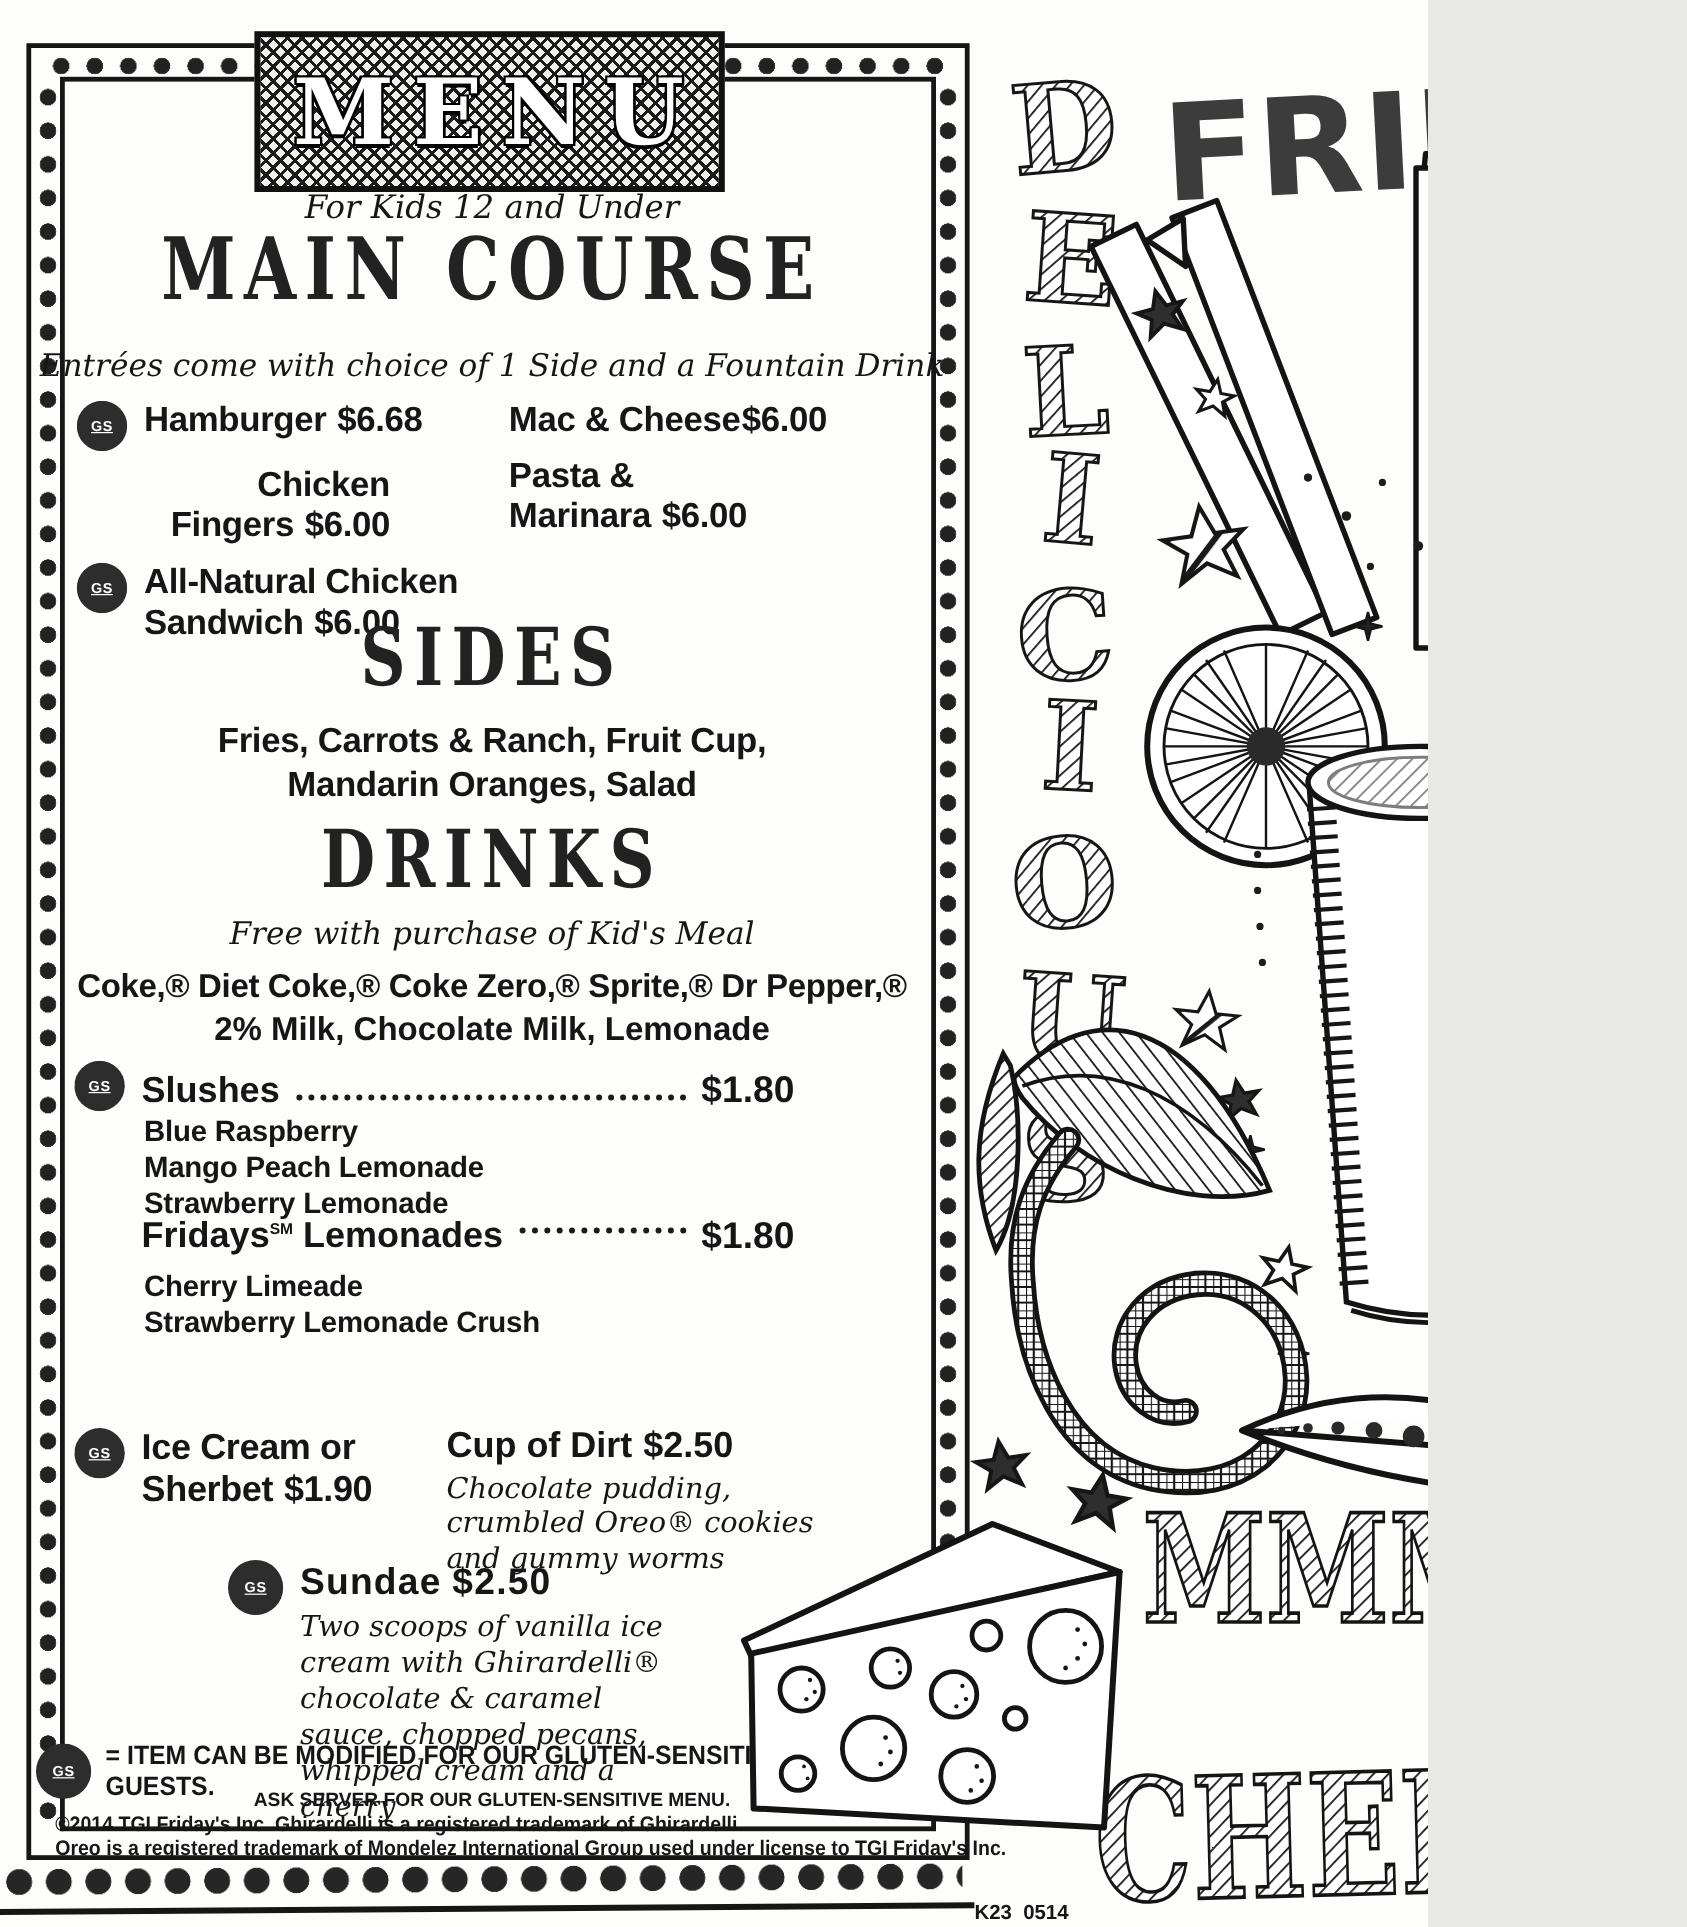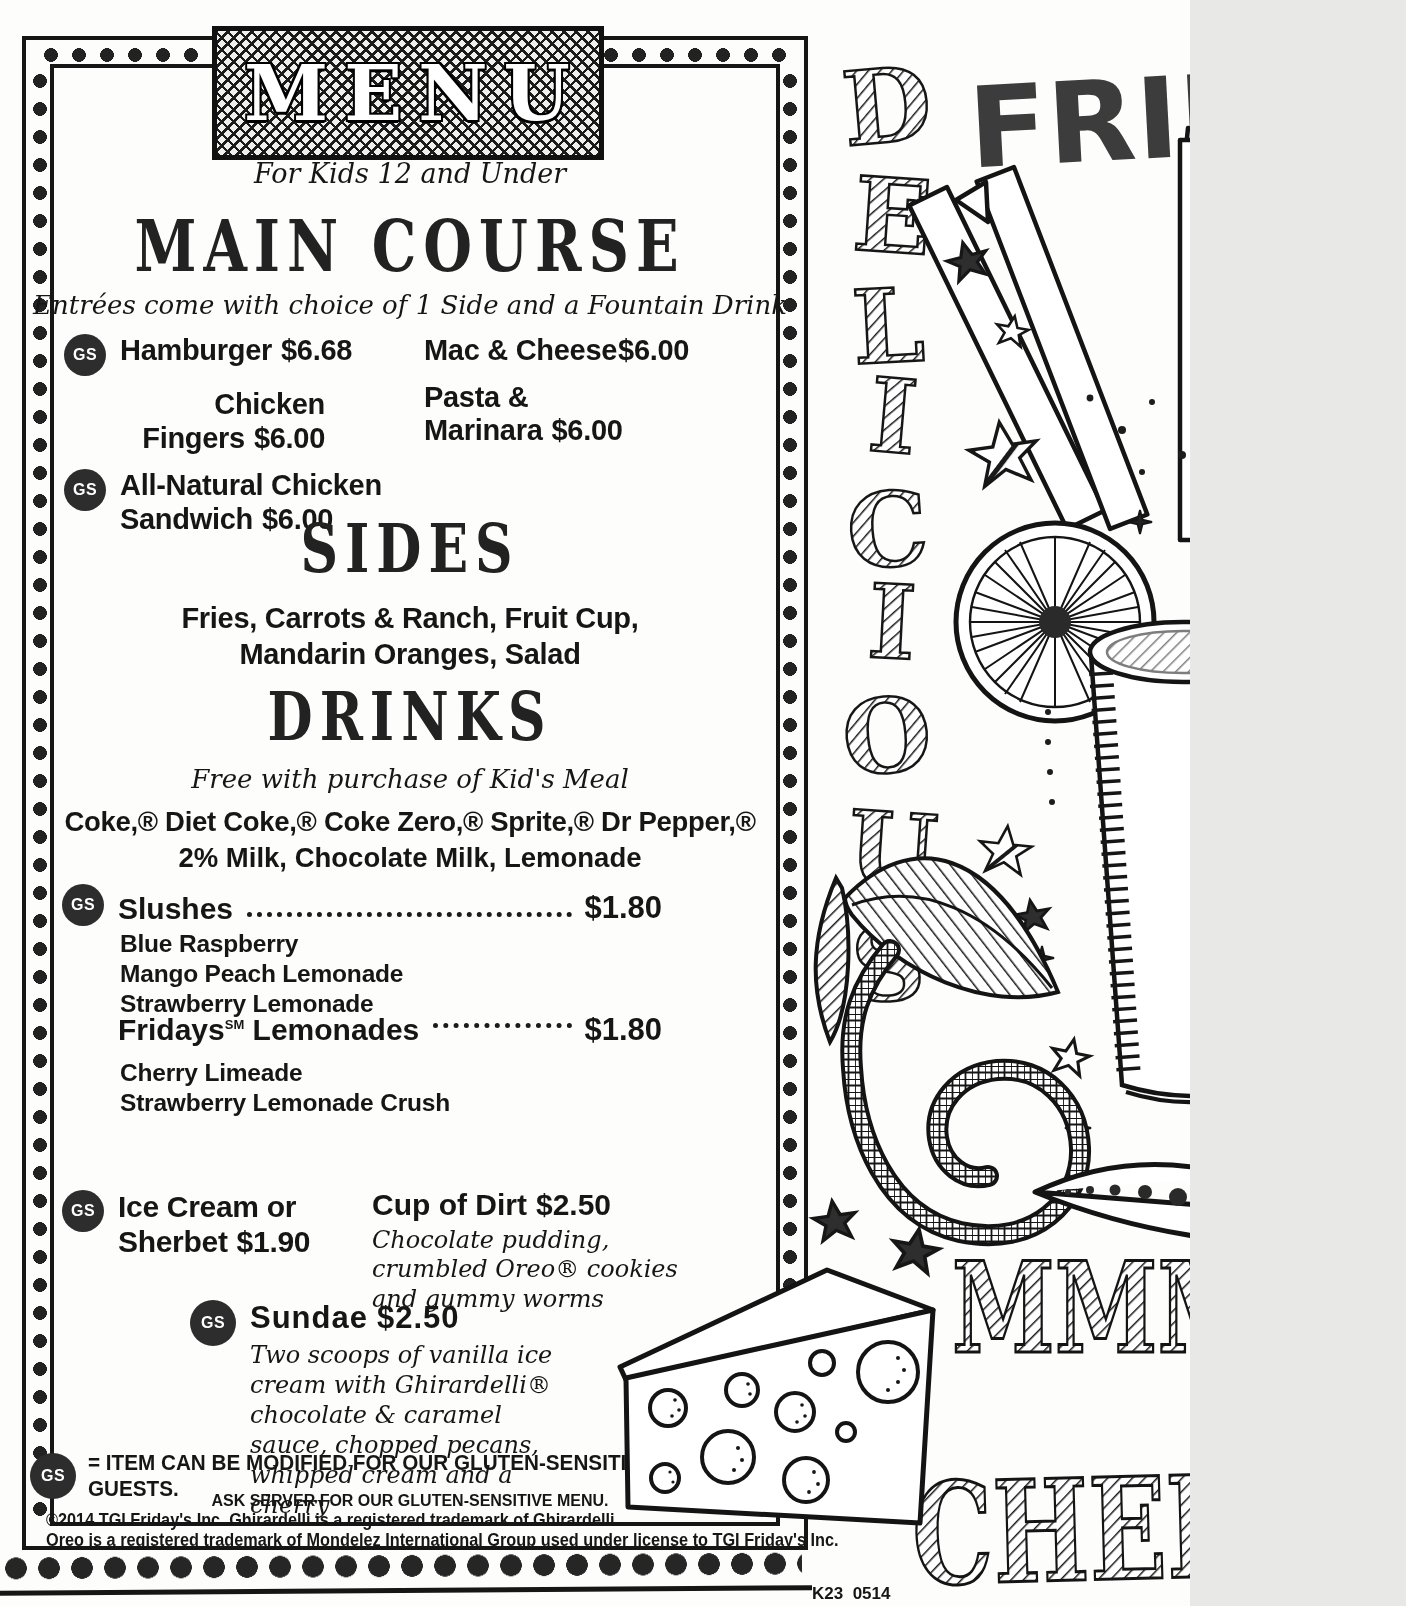--- a/index.html
+++ b/index.html
@@ -30,21 +30,21 @@
   
   .script{font-family:"DejaVu Serif",serif;font-style:italic;font-weight:500;}
   .hd{position:absolute;left:30px;width:760px;text-align:center;z-index:3;
       font-family:"DejaVu Serif",serif;font-weight:700;color:#222;}
   .hd b{display:inline-block;transform:scaleY(1.28);letter-spacing:7px;font-weight:700;}
   .abs{position:absolute;z-index:3;}
   .bold{font-weight:700;}
   .center{left:30px;width:760px;text-align:center;}
   .gs{display:inline-flex;flex:none;align-items:center;justify-content:center;width:42px;height:42px;
       border-radius:50%;background:#2d2d2d;border:3px dotted #2d2d2d;box-sizing:border-box;color:#fff;
-      font-weight:700;font-size:16px;letter-spacing:0.5px;}
+      font-weight:700;font-size:12px;letter-spacing:0.5px;text-decoration:underline;}
   .mi{display:flex;align-items:flex-start;gap:14px;}
   .mi .txt{font-weight:700;font-size:29px;line-height:1.16;letter-spacing:-0.3px;}
   .price{margin-left:9px;}
   .tight .price{margin-left:1px;}
   .spacer{width:42px;flex:none;}
   .leader-row{display:flex;align-items:flex-end;}
   .leader{flex:1;border-bottom:5px dotted #1b1b1b;margin:0 12px 9px 14px;}
   .flavors div{font-weight:700;font-size:24.5px;line-height:1.22;letter-spacing:-0.2px;}
   sup{font-size:13px;font-weight:700;}
   .sq{transform-origin:left top;}
@@ -62,21 +62,21 @@
   </div>
   <div class="bottom-dots"></div>
   <div class="bottom-line"></div>
 
   <div class="menu-box">
     <span>MENU</span>
   </div>
 
   <div class="abs script center" style="top:158px;font-size:27px;">For Kids 12 and Under</div>
 
-  <div class="hd" style="top:212px;font-size:56px;">
+  <div class="hd" style="top:192px;font-size:56px;">
     <b>MAIN COURSE</b></div>
   <div class="abs script center" style="top:290px;font-size:26px;">Entrées come with choice of 1 Side and a Fountain Drink</div>
 
   <div class="abs" style="top:334px;left:64px;width:340px;">
     <div class="mi" style="margin-bottom:12px;">
       <span class="gs">GS</span>
       <span class="txt"><span>Hamburger</span><span class="price">$6.68</span></span>
     </div>
     <div class="mi" style="margin-bottom:14px;">
       <span class="spacer"></span>

